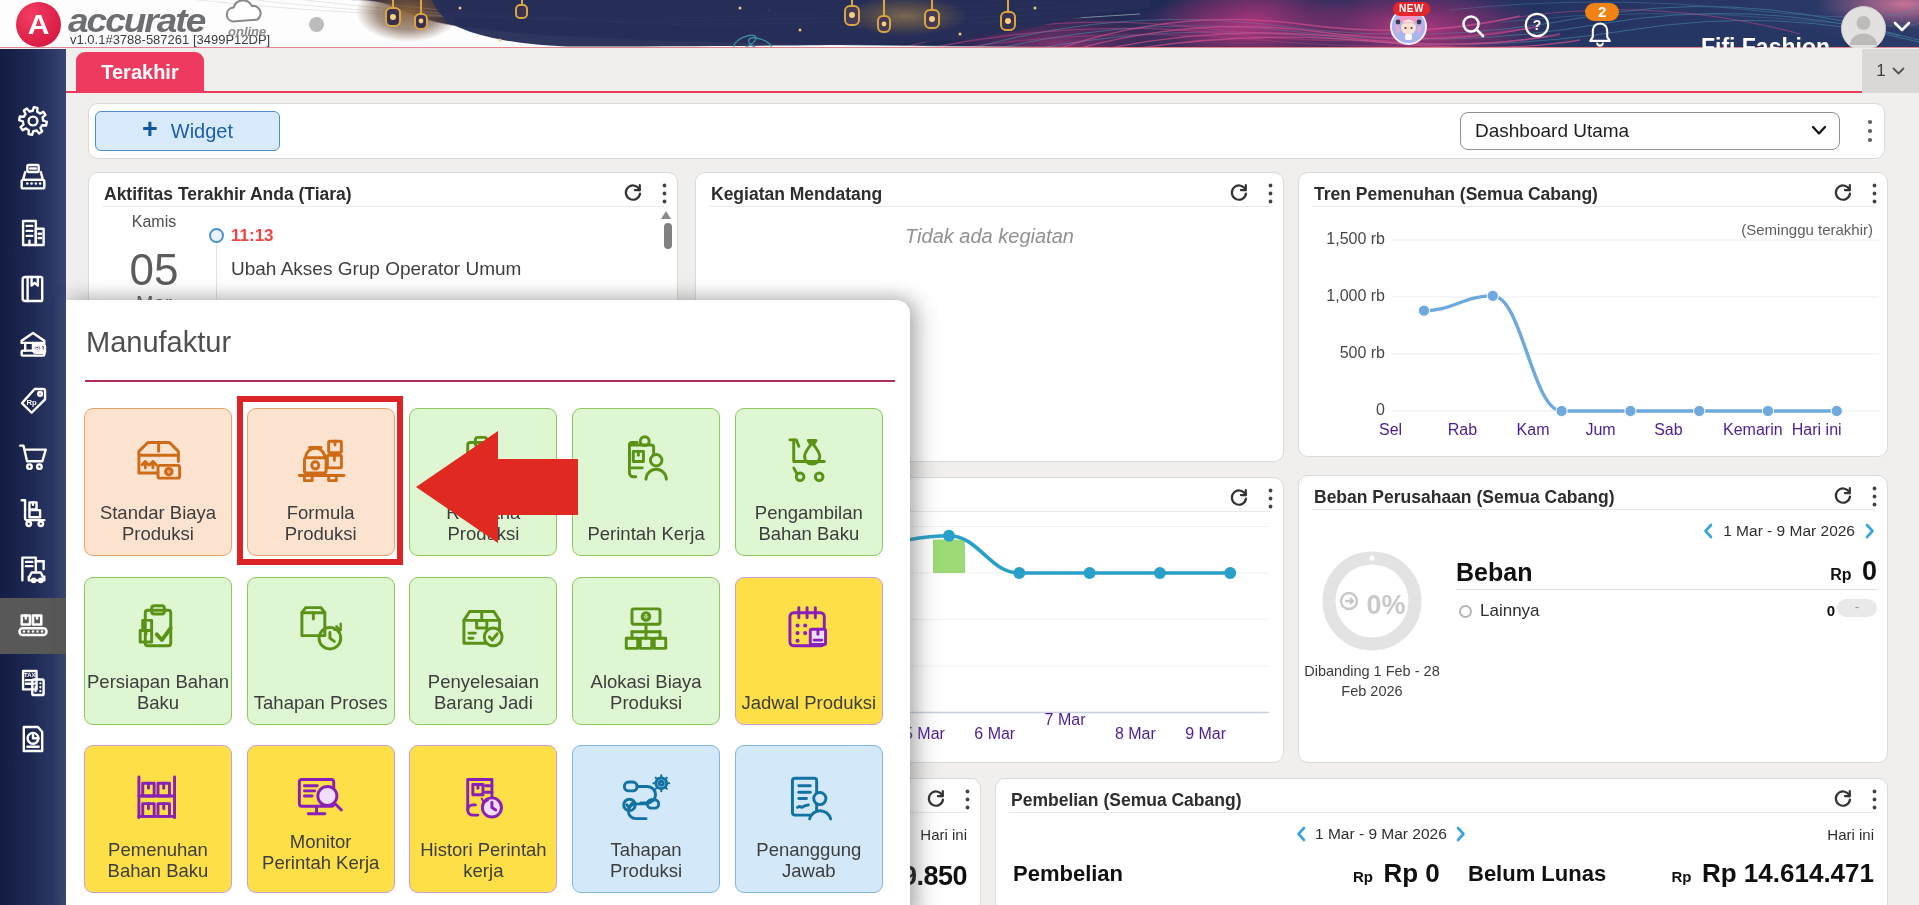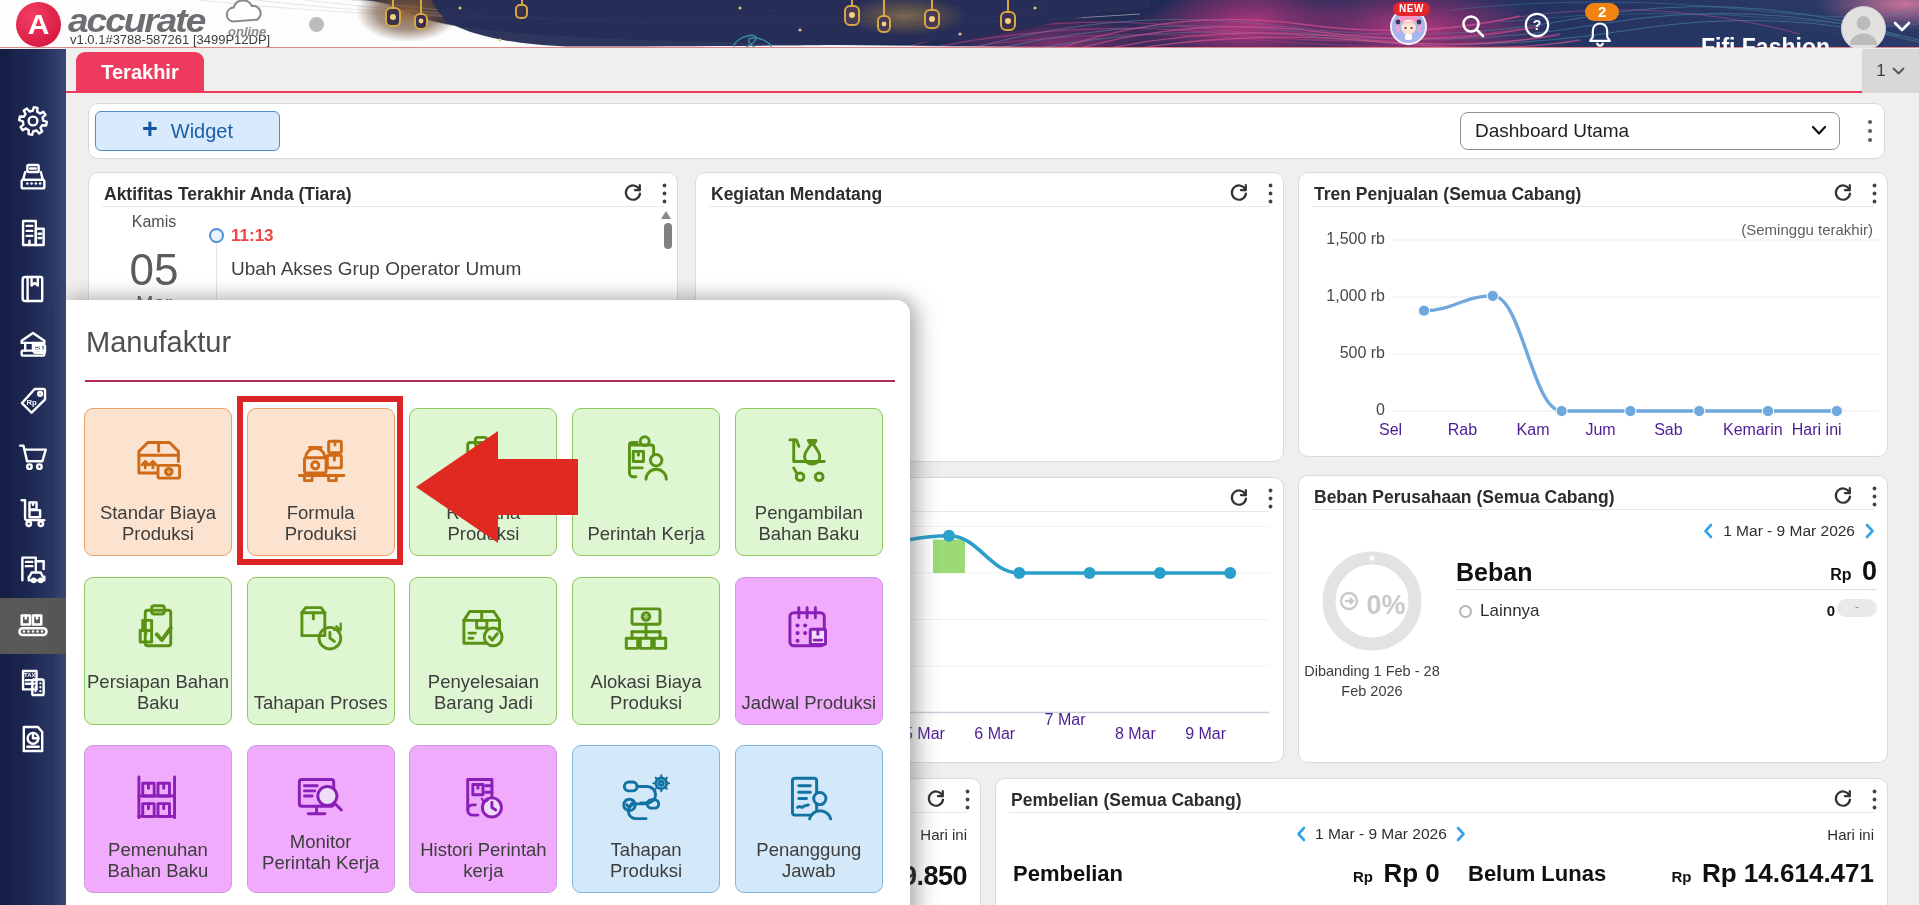--- a/index.html
+++ b/index.html
@@ -161,21 +161,21 @@
     border-radius:0 14px 0 0; box-shadow:8px 2px 22px rgba(80,80,80,.4), 0 -5px 16px rgba(90,90,90,.2); z-index:10; }
   #popup-title { position:absolute; left:20px; top:26px; font-size:29px; color:#4f4f4f; }
   #popup-rule { position:absolute; left:19px; top:80px; width:810px; height:2px; background:#b02a5b; }
   .tile { position:absolute; width:148px; height:148px; border-radius:9px; cursor:pointer; }
   .tile .ticon { position:absolute; left:0; right:0; top:22px; display:flex; justify-content:center; }
   .tile .tlabel { position:absolute; left:2px; right:2px; bottom:11px; text-align:center;
     font-size:18.5px; color:#3d3d3d; line-height:21px; }
   #tiles .tile:nth-child(12) .tlabel { max-width:120px; margin:8px auto; }
   .tile.theme-orange { background:#fbe3d0; border:1px solid #e9a368; }
   .tile.theme-green  { background:#def6d1; border:1px solid #8fc75f; }
-  .tile.theme-purple { background:#f0abfc; border:1px solid #cd9be0; }
+  .tile.theme-purple { background:#fde047; border:1px solid #cd9be0; }
   .tile.theme-blue   { background:#d3e8f8; border:1px solid #7fb6de; }
 
   
   #annot-rect { position:absolute; left:237px; top:396px; width:166px; height:169px;
     border:6px solid #dc2427; z-index:20; }
   #annot-arrow { position:absolute; left:410px; top:425px; z-index:21; }
 
   
   svg .s { fill:none; stroke:#fff; stroke-width:1.7; stroke-linecap:round; stroke-linejoin:round; }
   svg .sd { fill:none; stroke:#333; stroke-width:2.2; stroke-linecap:round; stroke-linejoin:round; }
@@ -577,24 +577,25 @@
         </svg>
     </div>
     <div class="panel-kebab">
       <svg width="5" height="21" viewBox="0 0 5 21">
           <circle cx="2.5" cy="2.5" r="1.9" fill="#444"></circle>
           <circle cx="2.5" cy="10.5" r="1.9" fill="#444"></circle>
           <circle cx="2.5" cy="18.5" r="1.9" fill="#444"></circle>
         </svg>
     </div>
     <div class="panel-divider"></div>
+    <div id="keg-empty">Tidak ada kegiatan</div>
   </div>
 
   <div class="panel" id="p-tren">
-    <div class="panel-title">Tren Penjualan (Semua Cabang)</div>
+    <div class="panel-title">Tren Pemenuhan (Semua Cabang)</div>
     <div class="panel-refresh">
       <svg width="20" height="20" viewBox="0 0 20 20">
           <path class="sd" d="M16.6 8.1 A7.1 7.1 0 1 0 17 11.5"></path>
           <polyline class="sd" points="16.8,3.2 16.8,8.1 11.9,8.1"></polyline>
         </svg>
     </div>
     <div class="panel-kebab">
       <svg width="5" height="21" viewBox="0 0 5 21">
           <circle cx="2.5" cy="2.5" r="1.9" fill="#444"></circle>
           <circle cx="2.5" cy="10.5" r="1.9" fill="#444"></circle>

